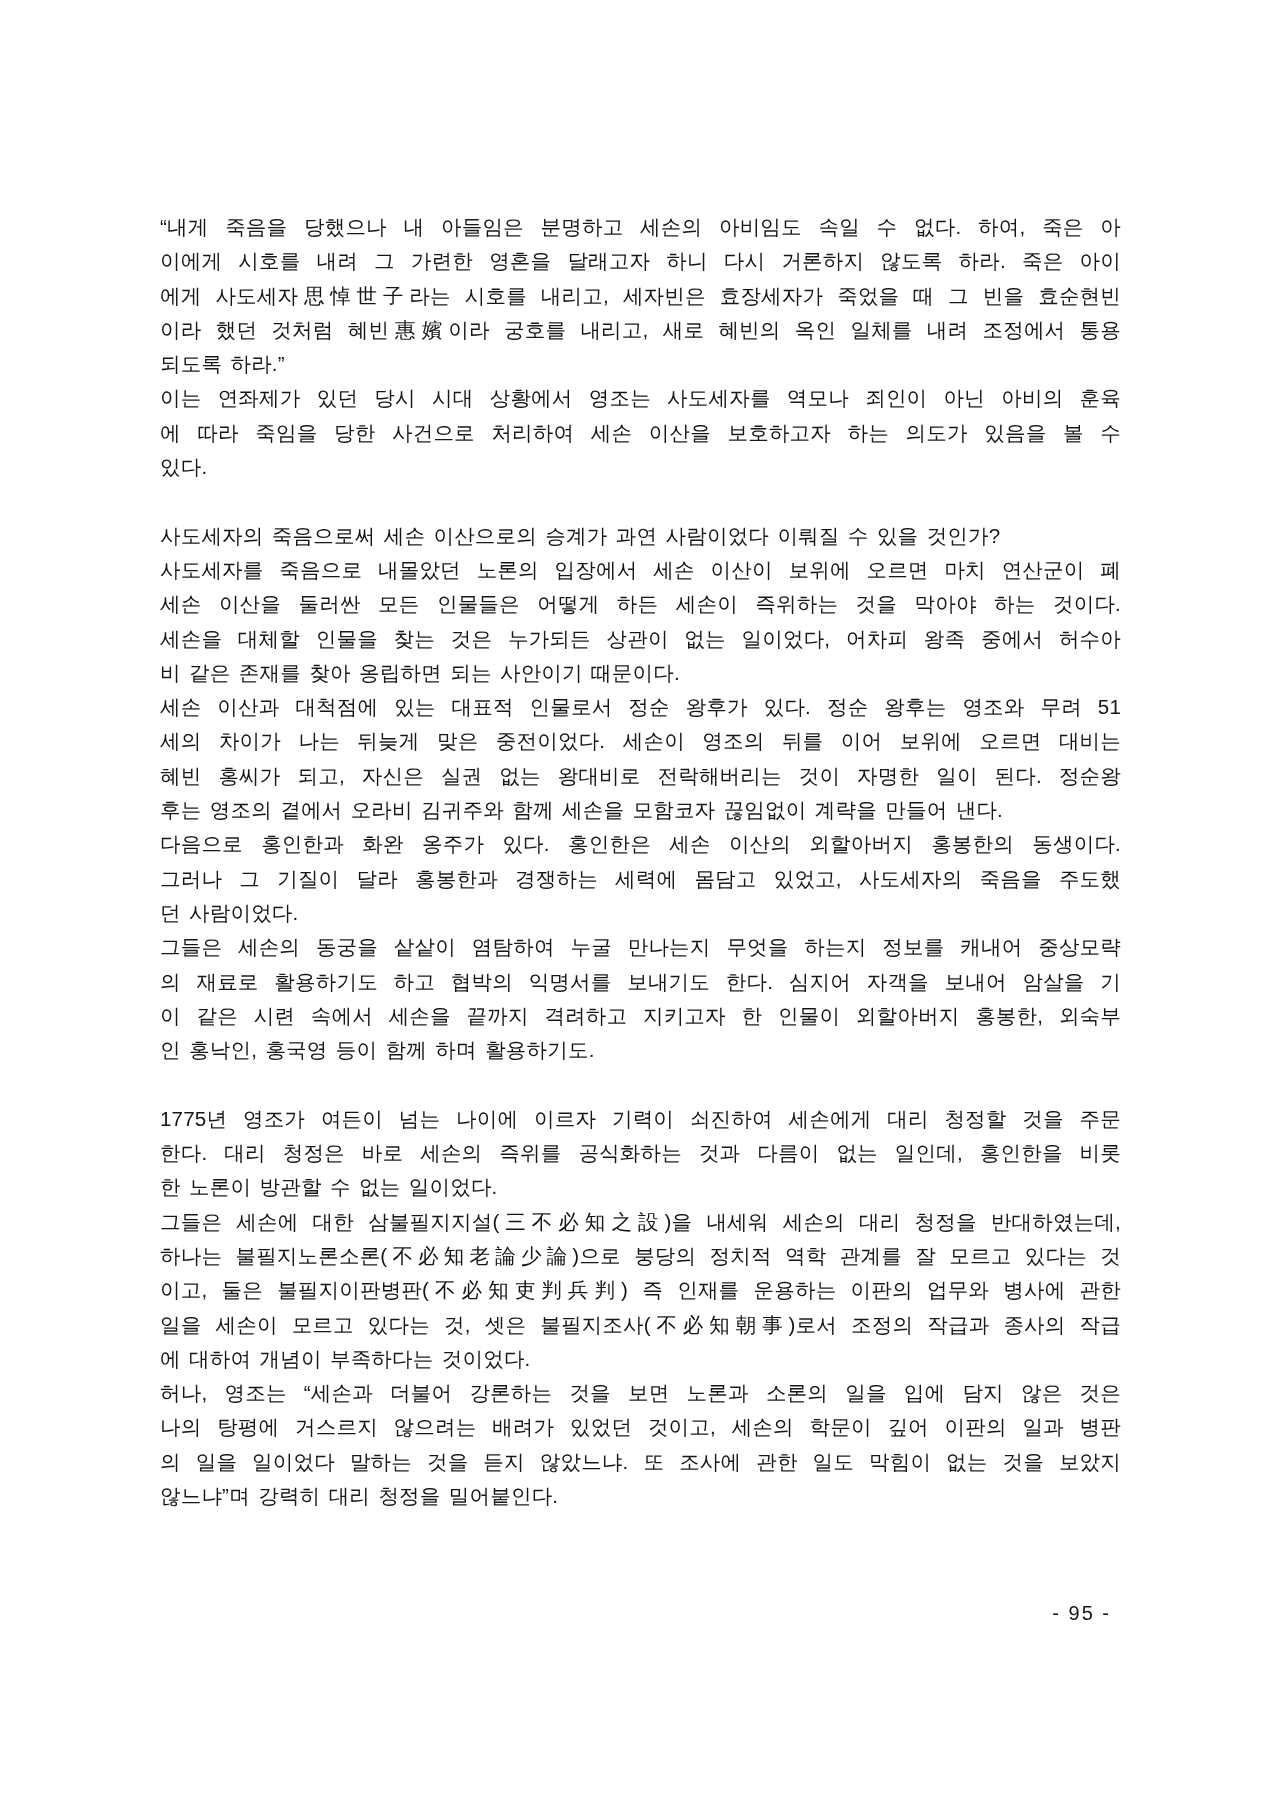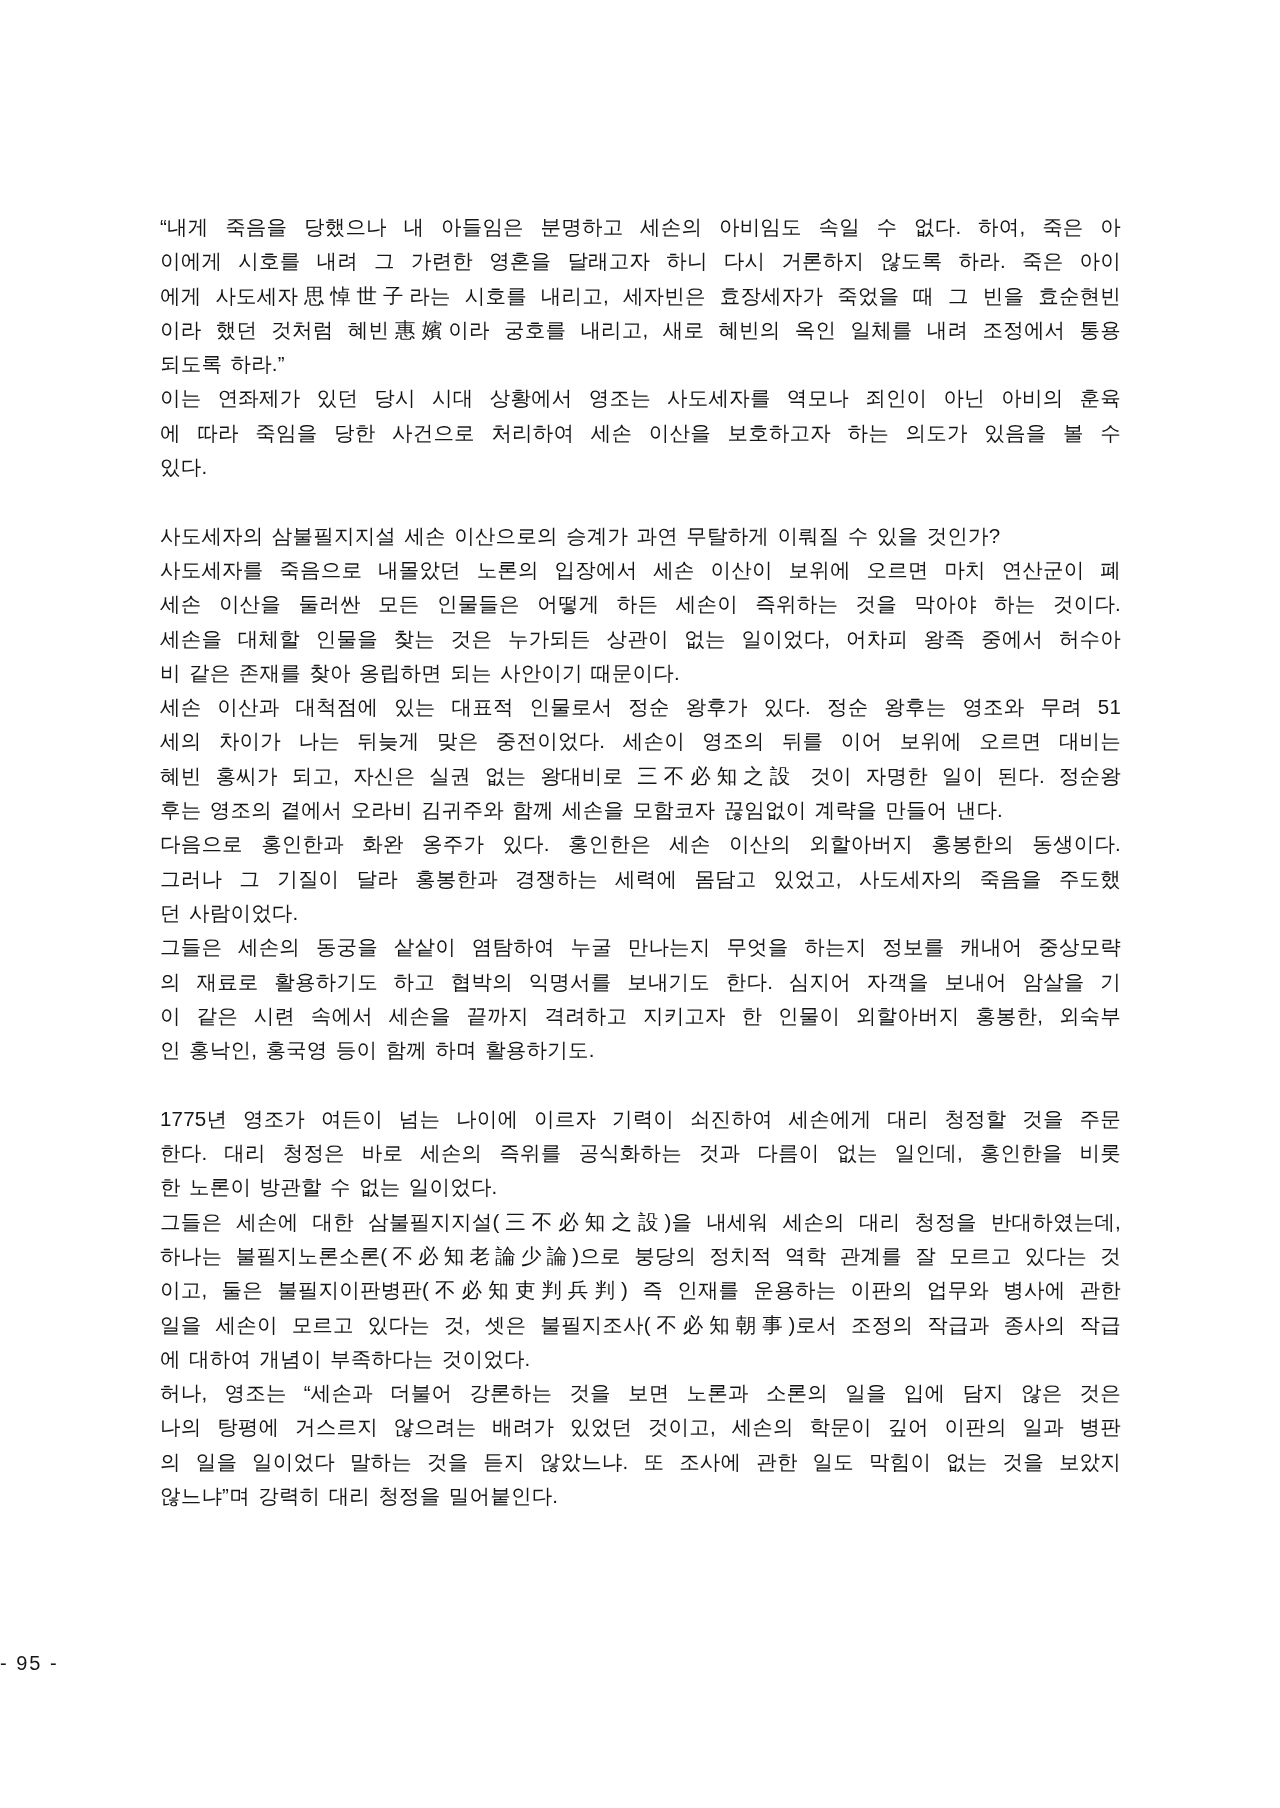--- a/index.html
+++ b/index.html
@@ -35,22 +35,22 @@
     overflow: hidden;
   }
   .line.fill {
     text-align: justify;
     text-align-last: justify;
   }
   .footer {
     position: absolute;
     left: 0;
     width: 1111px;
-    top: 1652px;
-    text-align: left;
+    top: 1602px;
+    text-align: right;
     font-size: 20px;
     letter-spacing: 2px;
     color: #161616;
   }
 </style>
 </head>
 <body>
 
 <div class="page">
   <div class="body-text">
@@ -61,34 +61,34 @@
         <div class="line fill">이라 했던 것처럼 혜빈惠嬪이라 궁호를 내리고, 새로 혜빈의 옥인 일체를 내려 조정에서 통용</div>
         <div class="line">되도록 하라.”</div>
       </div>
       <div class="paragraph">
         <div class="line fill">이는 연좌제가 있던 당시 시대 상황에서 영조는 사도세자를 역모나 죄인이 아닌 아비의 훈육</div>
         <div class="line fill">에 따라 죽임을 당한 사건으로 처리하여 세손 이산을 보호하고자 하는 의도가 있음을 볼 수</div>
         <div class="line">있다.</div>
       </div>
       <div class="line"></div>
       <div class="paragraph">
-        <div class="line">사도세자의 삼불필지지설 세손 이산으로의 승계가 과연 무탈하게 이뤄질 수 있을 것인가?</div>
+        <div class="line">사도세자의 죽음으로써 세손 이산으로의 승계가 과연 사람이었다 이뤄질 수 있을 것인가?</div>
       </div>
       <div class="paragraph">
         <div class="line fill">사도세자를 죽음으로 내몰았던 노론의 입장에서 세손 이산이 보위에 오르면 마치 연산군이 폐</div>
       </div>
       <div class="paragraph">
         <div class="line fill">세손 이산을 둘러싼 모든 인물들은 어떻게 하든 세손이 즉위하는 것을 막아야 하는 것이다.</div>
         <div class="line fill">세손을 대체할 인물을 찾는 것은 누가되든 상관이 없는 일이었다, 어차피 왕족 중에서 허수아</div>
         <div class="line">비 같은 존재를 찾아 옹립하면 되는 사안이기 때문이다.</div>
       </div>
       <div class="paragraph">
         <div class="line fill">세손 이산과 대척점에 있는 대표적 인물로서 정순 왕후가 있다. 정순 왕후는 영조와 무려 51</div>
         <div class="line fill">세의 차이가 나는 뒤늦게 맞은 중전이었다. 세손이 영조의 뒤를 이어 보위에 오르면 대비는</div>
-        <div class="line fill">혜빈 홍씨가 되고, 자신은 실권 없는 왕대비로 三不必知之設 것이 자명한 일이 된다. 정순왕</div>
+        <div class="line fill">혜빈 홍씨가 되고, 자신은 실권 없는 왕대비로 전락해버리는 것이 자명한 일이 된다. 정순왕</div>
         <div class="line">후는 영조의 곁에서 오라비 김귀주와 함께 세손을 모함코자 끊임없이 계략을 만들어 낸다.</div>
       </div>
       <div class="paragraph">
         <div class="line fill">다음으로 홍인한과 화완 옹주가 있다. 홍인한은 세손 이산의 외할아버지 홍봉한의 동생이다.</div>
         <div class="line fill">그러나 그 기질이 달라 홍봉한과 경쟁하는 세력에 몸담고 있었고, 사도세자의 죽음을 주도했</div>
         <div class="line">던 사람이었다.</div>
       </div>
       <div class="paragraph">
         <div class="line fill">그들은 세손의 동궁을 샅샅이 염탐하여 누굴 만나는지 무엇을 하는지 정보를 캐내어 중상모략</div>
         <div class="line fill">의 재료로 활용하기도 하고 협박의 익명서를 보내기도 한다. 심지어 자객을 보내어 암살을 기</div>

